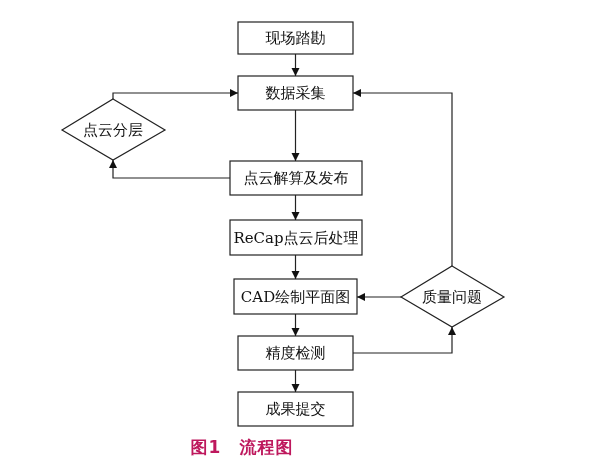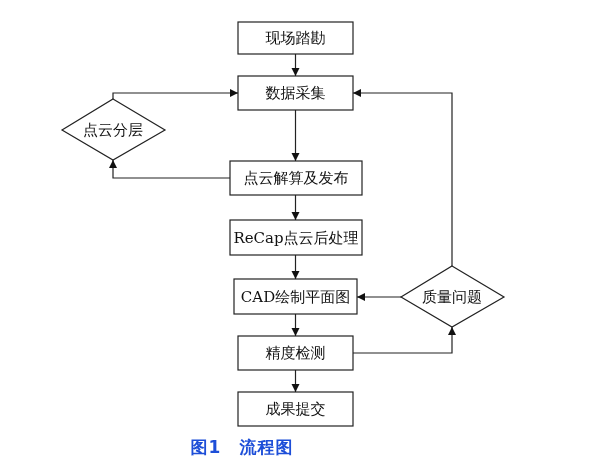--- a/index.html
+++ b/index.html
@@ -2,21 +2,21 @@
 <html><head>
 <meta charset="utf-8">
 <style>
   html, body { margin: 0; padding: 0; background: #ffffff; }
   body { width: 600px; height: 462px; position: relative; overflow: hidden;
          font-family: "DejaVu Serif", "Liberation Serif", serif; }
   svg { position: absolute; left: 0; top: 0; }
   .node-text { font-family: "DejaVu Serif", "Liberation Serif", serif; font-size: 15px; fill: #111; }
   .caption { position: absolute; left: 0; width: 484px; top: 436px; text-align: center;
              font-family: "DejaVu Sans", "Liberation Sans", sans-serif; font-weight: bold;
-             font-size: 17px; color: #1d4ed8; letter-spacing: 1px; white-space: pre; }
+             font-size: 17px; color: #be185d; letter-spacing: 1px; white-space: pre; }
 </style>
 </head>
 <body>
 
 <svg width="600" height="462" viewBox="0 0 600 462">
   <defs>
     <marker id="arr" viewBox="0 0 10 10" refX="10" refY="5" markerWidth="7" markerHeight="7" orient="auto">
       <path d="M0,0 L10,5 L0,10 z" fill="#111"></path>
     </marker>
   </defs>

